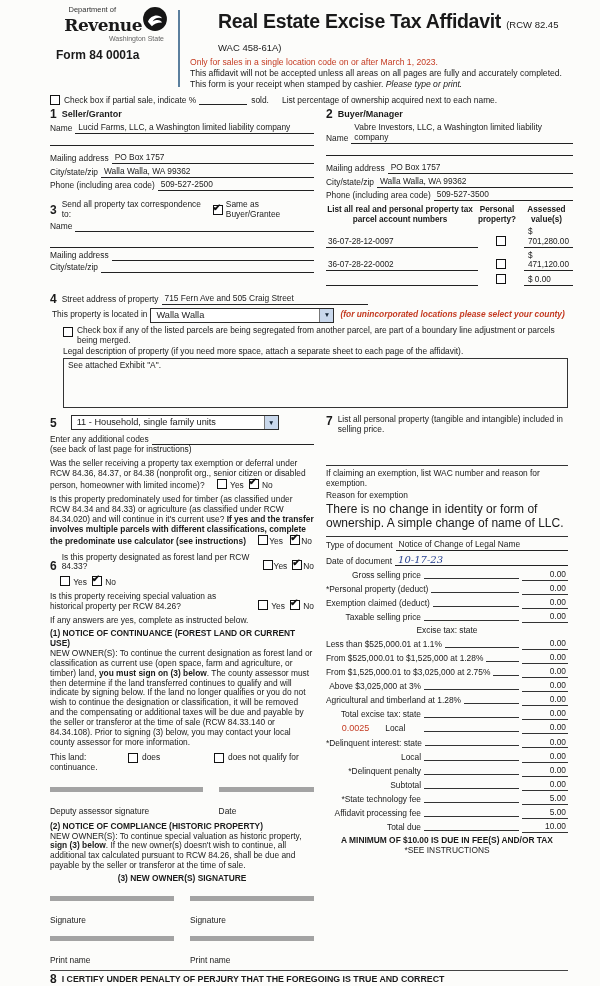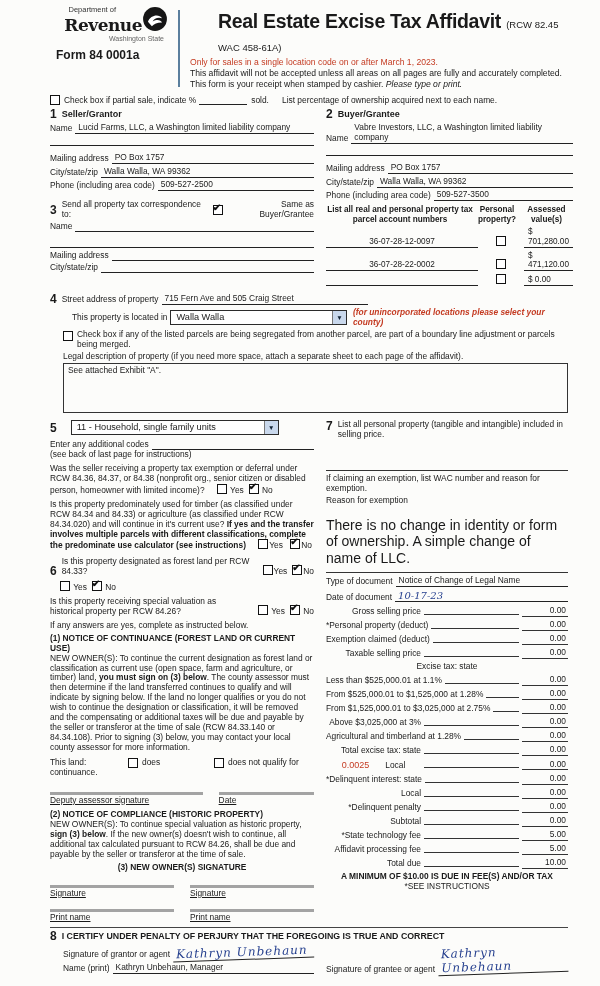--- a/index.html
+++ b/index.html
@@ -41,21 +41,21 @@
   .snum{font-weight:bold;font-size:12px;margin-right:5px;line-height:1;}
   .stitle{font-weight:bold;font-size:9px;}
   
   .select{display:inline-flex;border:1.4px solid #2b2b2b;background:#fff;align-items:stretch;height:13px;}
   .select .txt{padding:1px 5px 0;font-size:9.2px;white-space:nowrap;}
   .select .btn{width:13px;background:#c9d8ec;border-left:1px solid #777;display:flex;align-items:center;justify-content:center;font-size:6.5px;color:#123;}
   
   .ptab{font-size:8.2px;}
   .ptab .hd{display:flex;font-weight:bold;text-align:center;margin-top:4px;}
   .prow{display:flex;align-items:flex-end;margin-top:3px;}
-  .prow .pnum{width:148px;border-bottom:1px solid #222;padding:0 2px;text-align:center;}
+  .prow .pnum{width:148px;border-bottom:1px solid #222;padding:0 2px;}
   .prow .pbox{width:46px;text-align:center;}
   .prow .pval{flex:1;border-bottom:1px solid #222;text-align:left;padding:0 4px;}
   
   .legalbox{border:1.1px solid #333;height:44px;padding:2px 4px;margin-top:1px;}
   
   .amt{display:flex;align-items:flex-end;margin-top:3.2px;justify-content:flex-end;}
   .amt .albl{text-align:right;white-space:nowrap;}
   .amt .lead{flex:1;border-bottom:1px solid #333;margin:0 3px 2px;min-width:14px;}
   .amt .val{width:44px;text-align:right;border-bottom:1px solid #333;padding-right:2px;}
   .amt .rate{color:#c43b22;margin-right:16px;font-size:9px;}
@@ -63,21 +63,21 @@
   
   .hw{font-family:"DejaVu Serif",serif;font-style:italic;color:#27418f;}
   .sig{font-size:12px;letter-spacing:1px;display:inline-block;transform:rotate(-2deg);}
   
   .hr{border-top:1.2px solid #333;margin:4px 0 3px;}
   .q{margin-top:4px;}
   .qline{display:flex;align-items:flex-end;}
   .notice{margin-top:3px;}
   .sigrow{display:flex;gap:16px;margin-top:10px;}
   .sigcol{flex:1;}
-  .sigcol .ln{border-top:3px solid #a3a3a3;padding-top:1px;text-decoration:underline;}
+  .sigcol .ln{border-top:5px solid #a3a3a3;padding-top:15px;}
 </style>
 </head>
 <body>
 
 <div class="page">
 
   <div class="hdr">
     <div class="logo">
       <div class="logo-line">
         <div>
@@ -142,21 +142,21 @@
           <span class="lbl">Phone (including area code)</span>
           <span class="fill">509-527-2500</span>
         </div>
 
       <div class="row" style="align-items:center;margin-top:9px;">
         <span class="snum">3</span>
         <span>Send all property tax correspondence to:</span>
         <span class="cb" style="margin-left:3px;">
             <i>✔</i>
           </span>
-        <span style="padding-left:3px;text-align:right;">Same as Buyer/Grantee</span>
+        <span style="padding-left:3px;">Same as Buyer/Grantee</span>
       </div>
       <div class="fl">
           <span class="lbl">Name</span>
           <span class="fill"></span>
         </div>
       <div class="fl" style="margin-top:6px;">
           <span class="fill"></span>
         </div>
       <div class="fl">
           <span class="lbl">Mailing address</span>
@@ -164,21 +164,21 @@
         </div>
       <div class="fl">
           <span class="lbl">City/state/zip</span>
           <span class="fill"></span>
         </div>
     </div>
 
     <div class="rcol">
       <div class="row" style="align-items:center;">
           <span class="snum">2</span>
-          <span class="stitle">Buyer/Grantee</span>
+          <span class="stitle">Buyer/Manager</span>
         </div>
       <div class="fl">
           <span class="lbl">Name</span>
           <span class="fill">Vabre Investors, LLC, a Washington limited liability company</span>
         </div>
       <div class="fl">
           <span class="fill"></span>
         </div>
       <div class="fl" style="margin-top:7px;">
           <span class="lbl">Mailing address</span>
@@ -219,21 +219,21 @@
   </div>
 
   <div style="margin-top:7px;">
     <div class="fl" style="margin-top:0;">
       <span class="snum">4</span>
       <span class="lbl">Street address of property</span>
       <span class="fill" style="max-width:210px;">715 Fern Ave and 505 Craig Street</span>
       <span class="grow"></span>
     </div>
     <div class="row" style="align-items:center;margin-top:3px;">
-      <span class="lbl" style="margin-left:22px;text-align:right;">This property is located in</span>
+      <span class="lbl" style="margin-left:2px;text-align:right;">This property is located in</span>
       <span class="select" style="width:182px;">
         <span class="txt grow">Walla Walla</span>
         <span class="btn">▼</span>
       </span>
       <span class="red" style="margin-left:6px;font-weight:bold;font-style:italic;">(for unincorporated locations please select your county)</span>
     </div>
     <div class="row" style="align-items:flex-start;margin-top:3px;">
       <span class="cb" style="margin-left:13px;margin-top:1px;">
           <i></i>
         </span>
@@ -331,21 +331,21 @@
 
     <div class="rcol">
       <div class="row" style="align-items:flex-start;">
         <span class="snum">7</span>
         <span>List all personal property (tangible and intangible) included in selling price.</span>
       </div>
       <div style="height:26px;"></div>
       <div class="hr"></div>
       <div>If claiming an exemption, list WAC number and reason for exemption.</div>
       <div style="margin-top:2px;">Reason for exemption</div>
-      <div style="font-size:14px;margin-top:11px;">There is no change in identity or form of ownership. A simple change of name of LLC.</div>
+      <div style="font-size:12px;margin-top:1px;">There is no change in identity or form of ownership. A simple change of name of LLC.</div>
       <div class="hr" style="margin-top:6px;"></div>
       <div class="fl">
           <span class="lbl">Type of document</span>
           <span class="fill">Notice of Change of Legal Name</span>
         </div>
       <div class="fl">
           <span class="lbl">Date of document</span>
           <span class="fill hw" style="font-size:10px;">10-17-23</span>
         </div>
 

